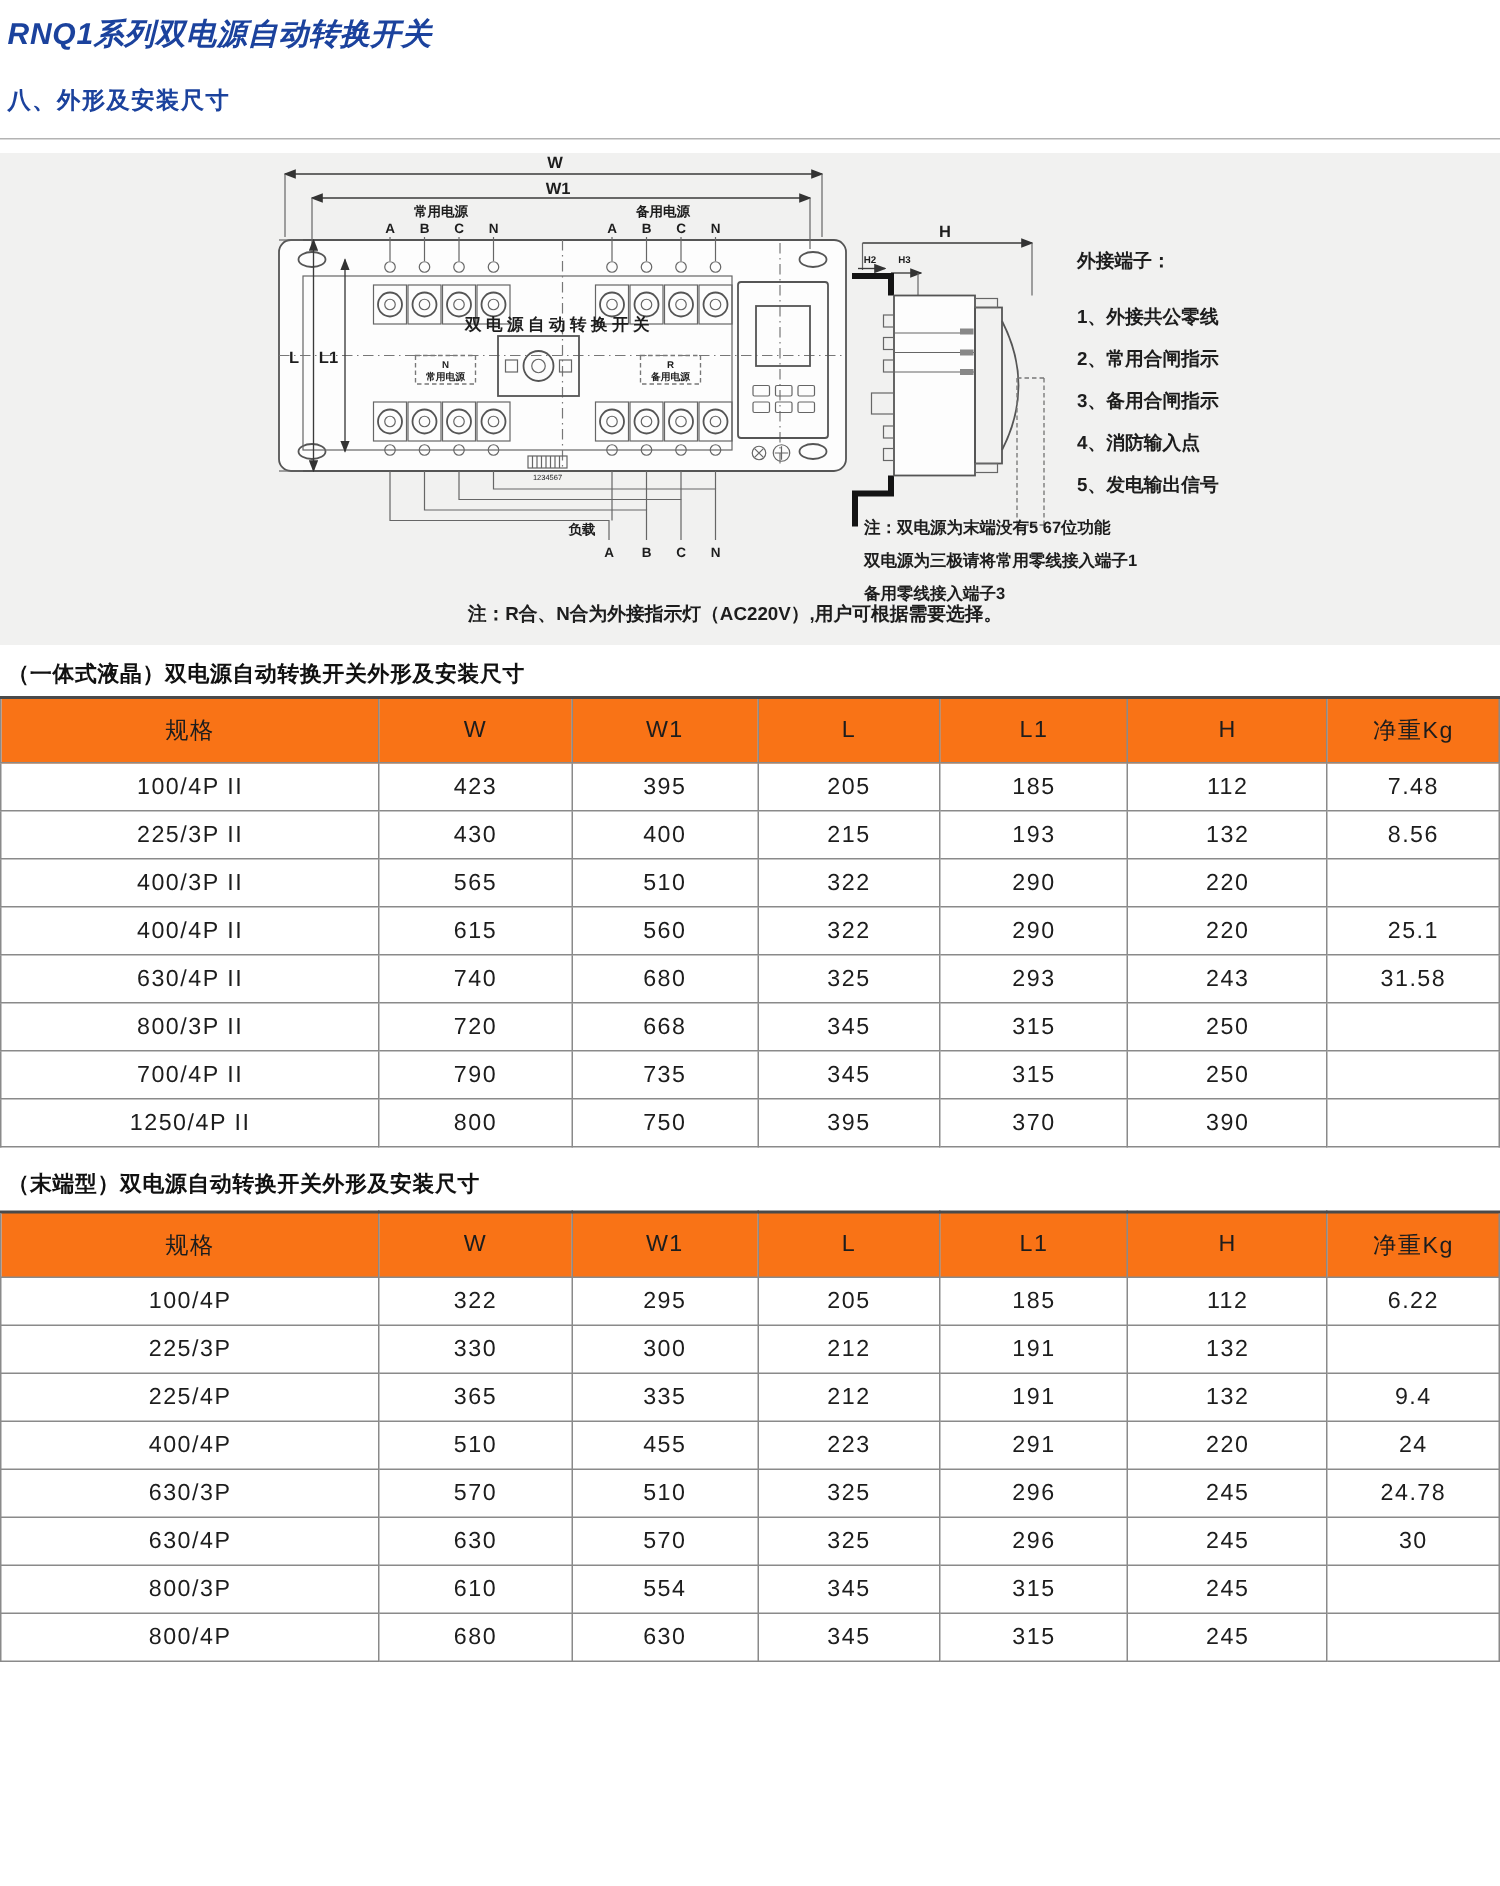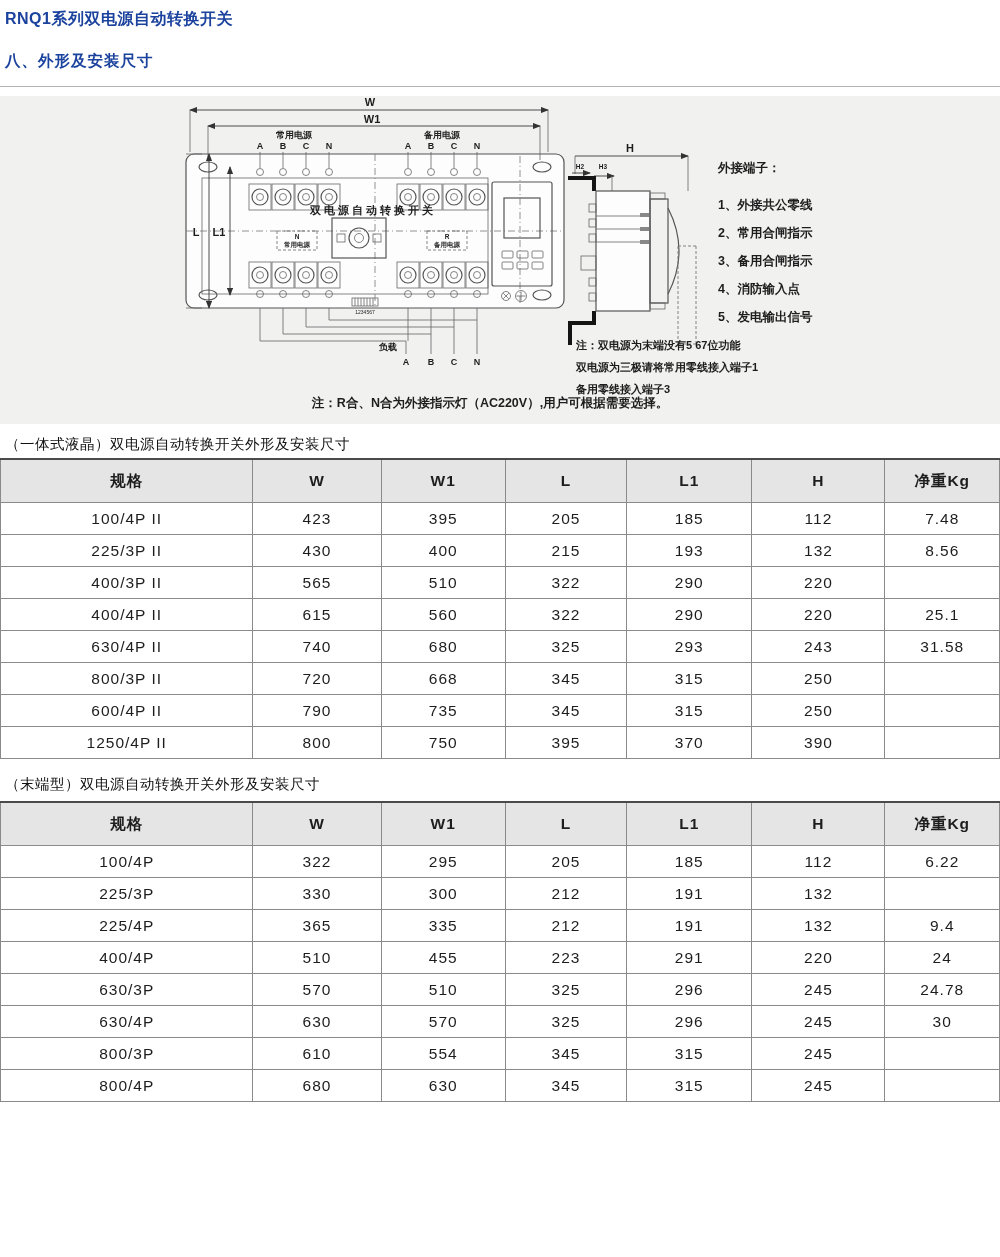--- a/index.html
+++ b/index.html
@@ -4,42 +4,42 @@
 <style>
   html,body { margin:0; padding:0; background:#ffffff; }
   body {
     width:1000px; height:1257px; overflow:hidden;
     font-family:"Liberation Sans","DejaVu Sans",sans-serif;
     color:#222;
   }
   .page { width:1000px; }
   h1.page-title {
     margin:0; padding:9px 0 0 5px;
-    font-size:16px; font-weight:700; color:#1b429d; letter-spacing:0.5px;
+    font-size:20px; font-weight:700; color:#1b429d; letter-spacing:0.5px;font-style:italic;
   }
   h2.section-heading {
     margin:21px 0 0 5px;
     font-size:15.5px; font-weight:700; color:#1b429d; letter-spacing:1px;
   }
   .divider { margin-top:14px; border-top:1px solid #b3b3b3; height:0; }
   .panel {
     margin-top:9px; width:1000px; height:328px; background:#f1f1f0;
   }
-  .caption { font-size:14.5px; font-weight:400; color:#111; padding-left:5px; letter-spacing:0.5px; }
+  .caption { font-size:14.5px; font-weight:700; color:#111; padding-left:5px; letter-spacing:0.5px; }
   .caption-1 { height:34px; line-height:40px; }
   .caption-2 { height:42px; line-height:50px; }
   table.dim-table {
     width:100%; border-collapse:collapse; table-layout:fixed;
     border-top:2px solid #4a4a4a;
   }
   table.dim-table th, table.dim-table td {
     border:1px solid #8a8a8a; text-align:center; vertical-align:middle;
     font-size:15.5px; color:#1d1d1d; letter-spacing:1px;
   }
-  table.dim-table th { height:40px; font-weight:700; background:#e5e5e5;text-align:center; }
+  table.dim-table th { height:40px; font-weight:400; background:#f97316;text-align:center; }
   table.dim-table td { height:29px; font-weight:400; }
   table.dim-table th:nth-child(1){ width:25.5%; }
   table.dim-table th:nth-child(2){ width:12.8%; }
   table.dim-table th:nth-child(3){ width:12.4%; }
   table.dim-table th:nth-child(4){ width:12.1%; }
   table.dim-table th:nth-child(5){ width:12.5%; }
   table.dim-table th:nth-child(6){ width:13.3%; }
   table.dim-table th:nth-child(7){ width:11.4%; }
   
   .ln  { stroke:#555; stroke-width:1.2; fill:none; }
@@ -335,21 +335,21 @@
         <tr>
           <td>800/3P II</td>
           <td>720</td>
           <td>668</td>
           <td>345</td>
           <td>315</td>
           <td>250</td>
           <td></td>
         </tr>
         <tr>
-          <td>600/4P II</td>
+          <td>700/4P II</td>
           <td>790</td>
           <td>735</td>
           <td>345</td>
           <td>315</td>
           <td>250</td>
           <td></td>
         </tr>
         <tr>
           <td>1250/4P II</td>
           <td>800</td>

